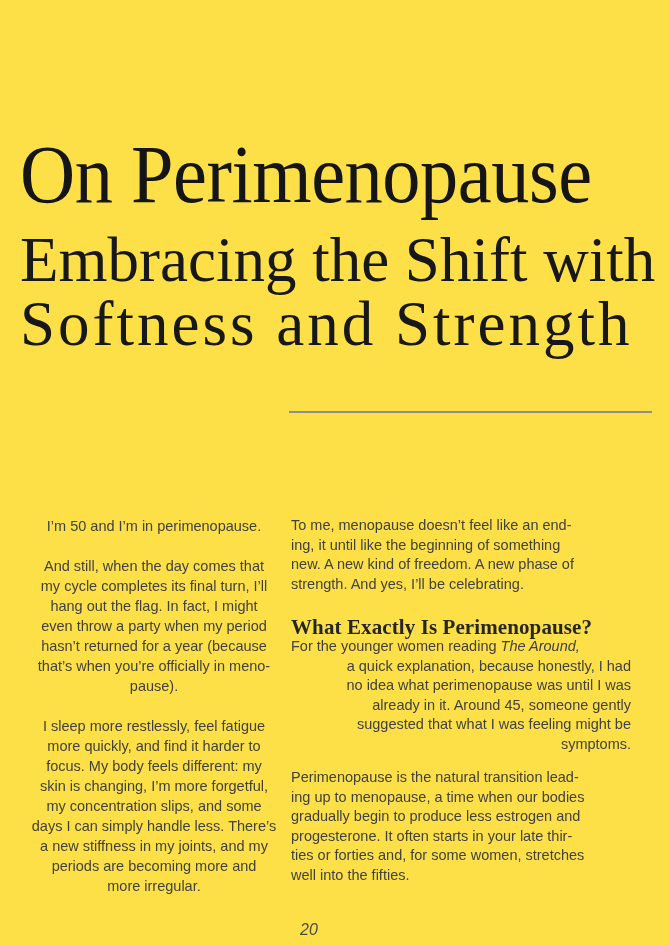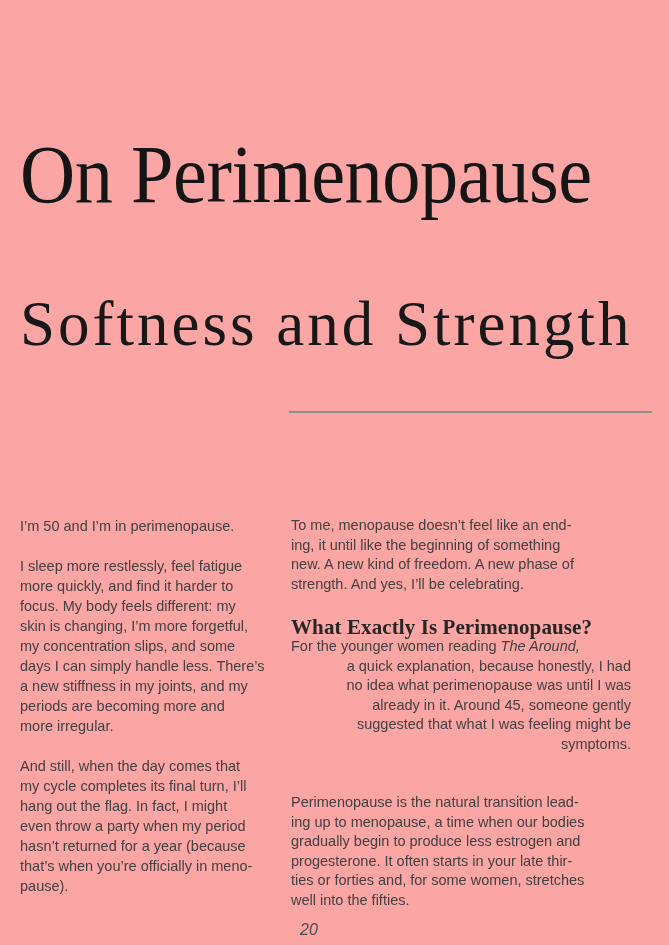--- a/index.html
+++ b/index.html
@@ -1,21 +1,21 @@
 <!DOCTYPE html>
 <html><head>
 <meta charset="utf-8">
 <style>
   html, body { margin: 0; padding: 0; background: #e8e8e8; }
   .page {
     position: relative;
     width: 669px;
     height: 945px;
     margin: 0 auto;
-    background: #fca5a5;
+    background: #fde047;
     overflow: hidden;
     font-family: "Liberation Sans", "DejaVu Sans", sans-serif;
   }
   .pre { white-space: pre; }
 
   .title {
     position: absolute;
     left: 20px;
     top: 133px;
     margin: 0;
@@ -55,29 +55,29 @@
     top: 516px;
     color: #414141;
   }
   .col p { margin: 0; }
   .col-left {
     left: 20px;
     width: 268px;
     font-size: 14.5px;
     line-height: 20px;
   }
-  .col-left p { margin-bottom: 20px; }
+  .col-left p { margin-bottom: 20px; text-align: center; }
   .col-right {
     left: 291px;
     width: 340px;
     font-size: 14.5px;
     line-height: 19.5px;
   }
   .col-right .p-lead { margin-bottom: 23px; }
-  .col-right .p-def { margin-top: 39px; }
+  .col-right .p-def { margin-top: 14px; }
   .section-heading {
     margin: 0 0 0 0;
     font-family: "Liberation Serif", "DejaVu Serif", serif;
     font-weight: 700;
     font-size: 21px;
     line-height: 20px;
     letter-spacing: 0.1px;
     color: #262626;
   }
   .pub { font-style: italic; }
@@ -95,42 +95,42 @@
     font-style: italic;
   }
 </style>
 </head>
 <body>
 
 <div class="page">
 
   <h1 class="title">On Perimenopause</h1>
 
-  <h2 class="subtitle"><br><span class="pre sub-line2">Softness and Strength</span></h2>
+  <h2 class="subtitle"><span class="pre">Embracing the Shift with</span><br><span class="pre sub-line2">Softness and Strength</span></h2>
 
   <div class="rule"></div>
 
   <div class="col col-left">
     <p class="pre">I’m 50 and I’m in perimenopause.</p>
+    <p class="pre">And still, when the day comes that
+my cycle completes its final turn, I’ll
+hang out the flag. In fact, I might
+even throw a party when my period
+hasn’t returned for a year (because
+that’s when you’re officially in meno-
+pause).</p>
     <p class="pre">I sleep more restlessly, feel fatigue
 more quickly, and find it harder to
 focus. My body feels different: my
 skin is changing, I’m more forgetful,
 my concentration slips, and some
 days I can simply handle less. There’s
 a new stiffness in my joints, and my
 periods are becoming more and
 more irregular.</p>
-    <p class="pre">And still, when the day comes that
-my cycle completes its final turn, I’ll
-hang out the flag. In fact, I might
-even throw a party when my period
-hasn’t returned for a year (because
-that’s when you’re officially in meno-
-pause).</p>
   </div>
 
   <div class="col col-right">
     <p class="pre p-lead">To me, menopause doesn’t feel like an end-
 ing, it until like the beginning of something
 new. A new kind of freedom. A new phase of
 strength. And yes, I’ll be celebrating.</p>
     <h3 class="section-heading">What Exactly Is Perimenopause?</h3>
     <p><span>For the younger women reading </span><em class="pub">The Around,</em><span class="rest">a quick explanation, because honestly, I had
 no idea what perimenopause was until I was

